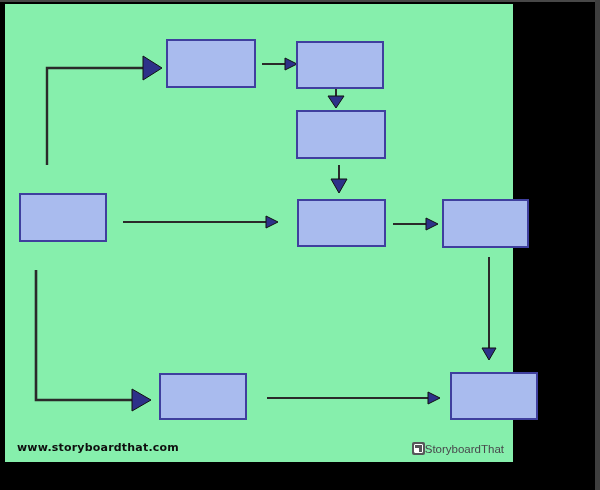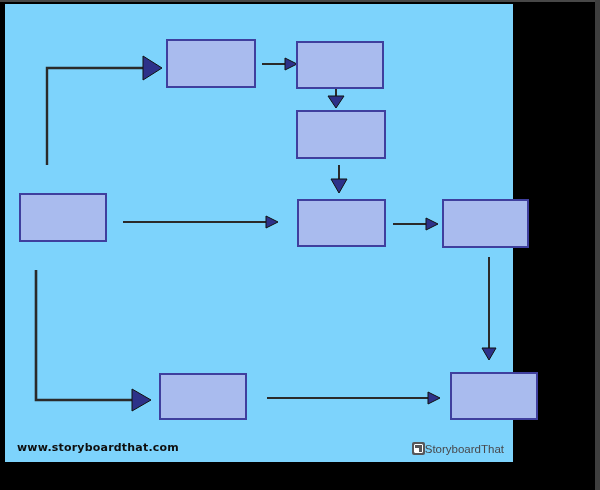--- a/index.html
+++ b/index.html
@@ -21,21 +21,21 @@
   .window-right-edge {
     position: absolute;
     left: 595px; top: 0;
     width: 5px; height: 490px;
     background: #3e3e3e;
   }
   .storyboard-page {
     position: absolute;
     left: 5px; top: 4px;
     width: 508px; height: 458px;
-    background: #7dd3fc;
+    background: #86efac;
   }
   .flowchart-svg {
     position: absolute;
     left: 0; top: 0;
     width: 586px; height: 458px;
     display: block;
   }
   .footer-website {
     position: absolute;
     left: 12px;

